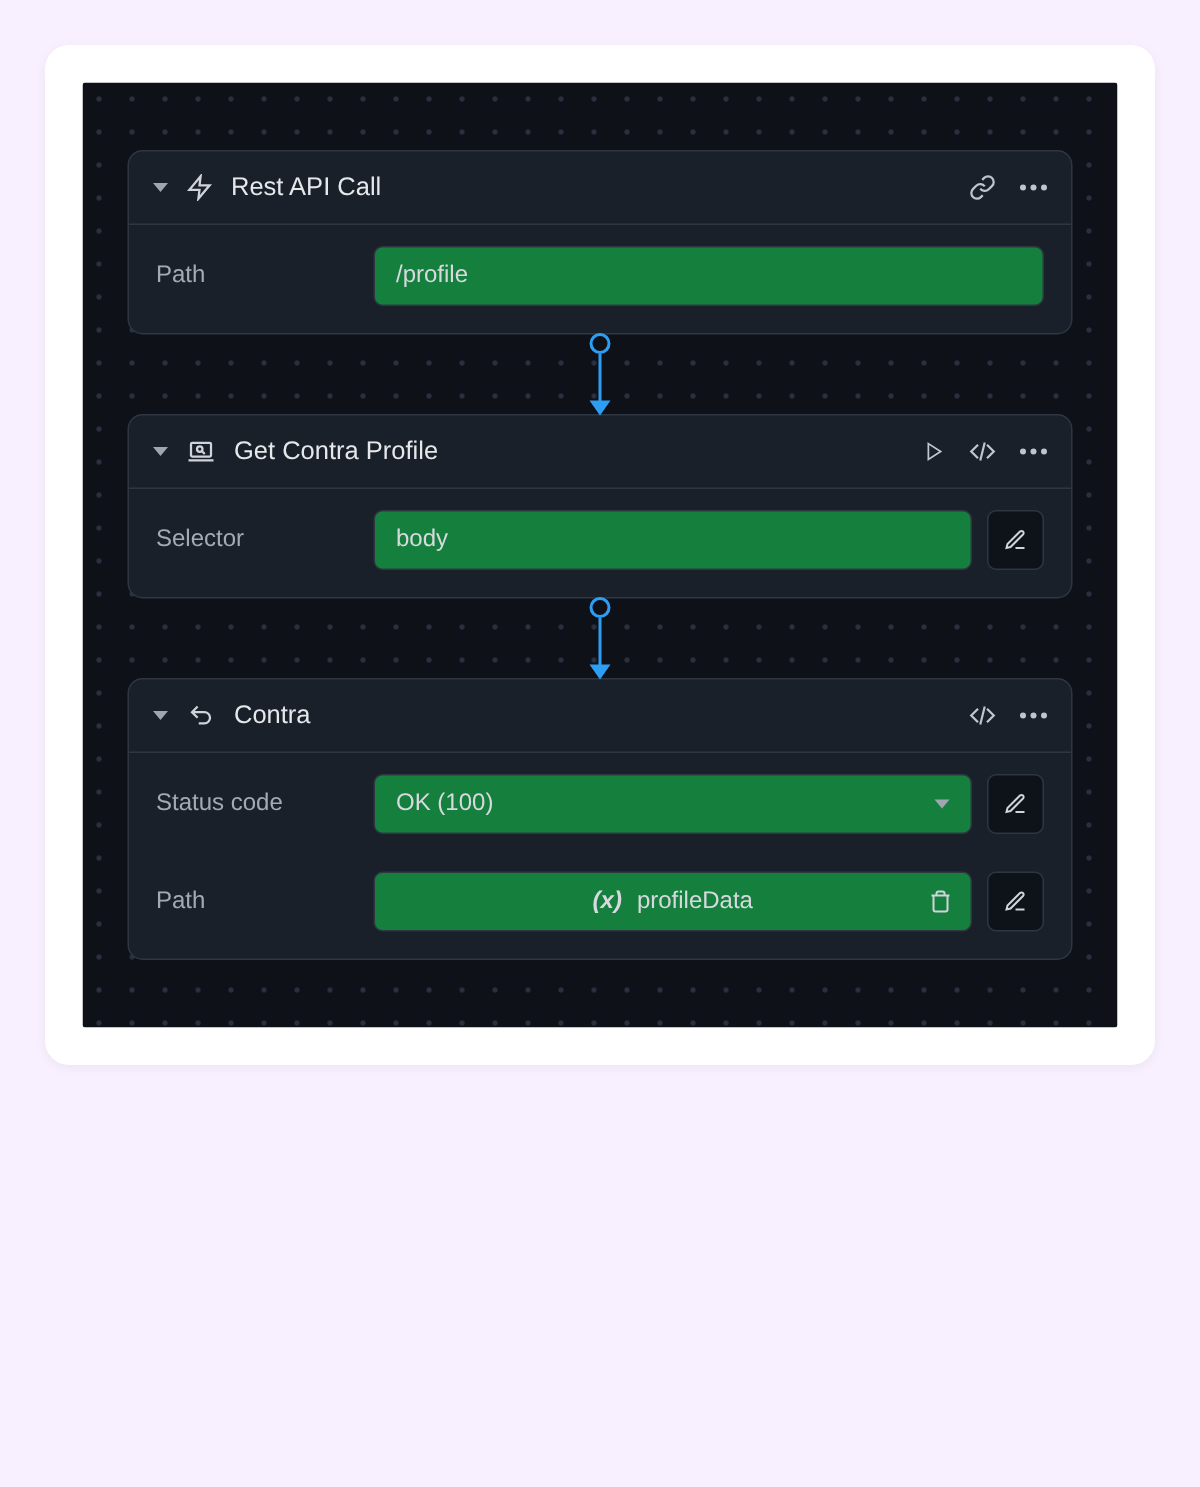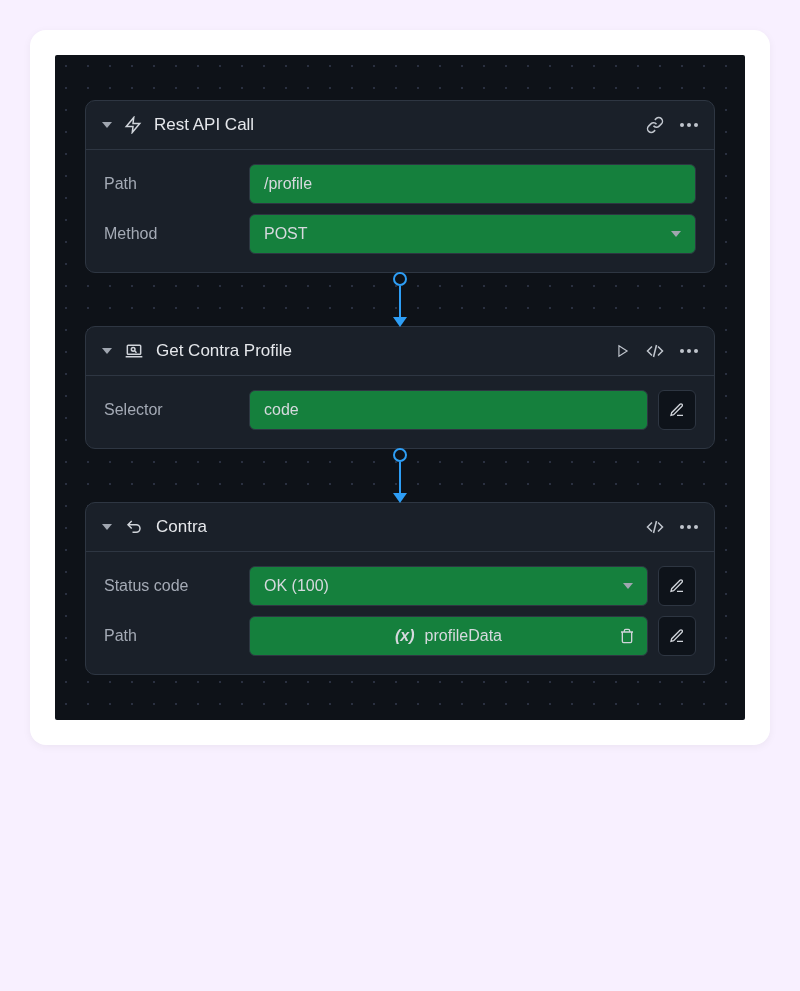--- a/index.html
+++ b/index.html
@@ -78,21 +78,21 @@
       height: 4px;
       border-radius: 50%;
       background: #c0c5cd;
     }
     .node-body {
       padding: 14px 18px 18px;
     }
     .row {
       display: flex;
       align-items: center;
-      margin-bottom: 10px;
+      margin-bottom: 25px;
       gap: 10px;
     }
     .row:last-child { margin-bottom: 0; }
     .label {
       color: #a4aab5;
       font-size: 16px;
       width: 135px;
       flex-shrink: 0;
     }
     .field {
@@ -201,27 +201,20 @@
               <span></span>
               <span></span>
               <span></span>
             </div>
         </div>
       </div>
       <div class="node-body">
         <div class="row">
           <div class="label">Path</div>
           <div class="field">/profile</div>
-        </div>
-        <div class="row">
-          <div class="label">Method</div>
-          <div class="field select-field">
-            <span>POST</span>
-            <div class="chevron-sm"></div>
-          </div>
         </div>
       </div>
     </div>
 
     <div class="connector">
       <div class="dot"></div>
       <div class="line"></div>
       <div class="arrow"></div>
     </div>
 
@@ -253,21 +246,21 @@
           <div class="icon-btn dots">
               <span></span>
               <span></span>
               <span></span>
             </div>
         </div>
       </div>
       <div class="node-body">
         <div class="row">
           <div class="label">Selector</div>
-          <div class="field">code</div>
+          <div class="field">body</div>
           <div class="edit-btn">
             <svg width="16" height="16" viewBox="0 0 24 24" fill="none" stroke="currentColor" stroke-width="2">
                 <path d="M12 20h9"></path>
                 <path d="M16.5 3.5a2.121 2.121 0 0 1 3 3L7 19l-4 1 1-4L16.5 3.5z"></path>
               </svg>
           </div>
         </div>
       </div>
     </div>
 

